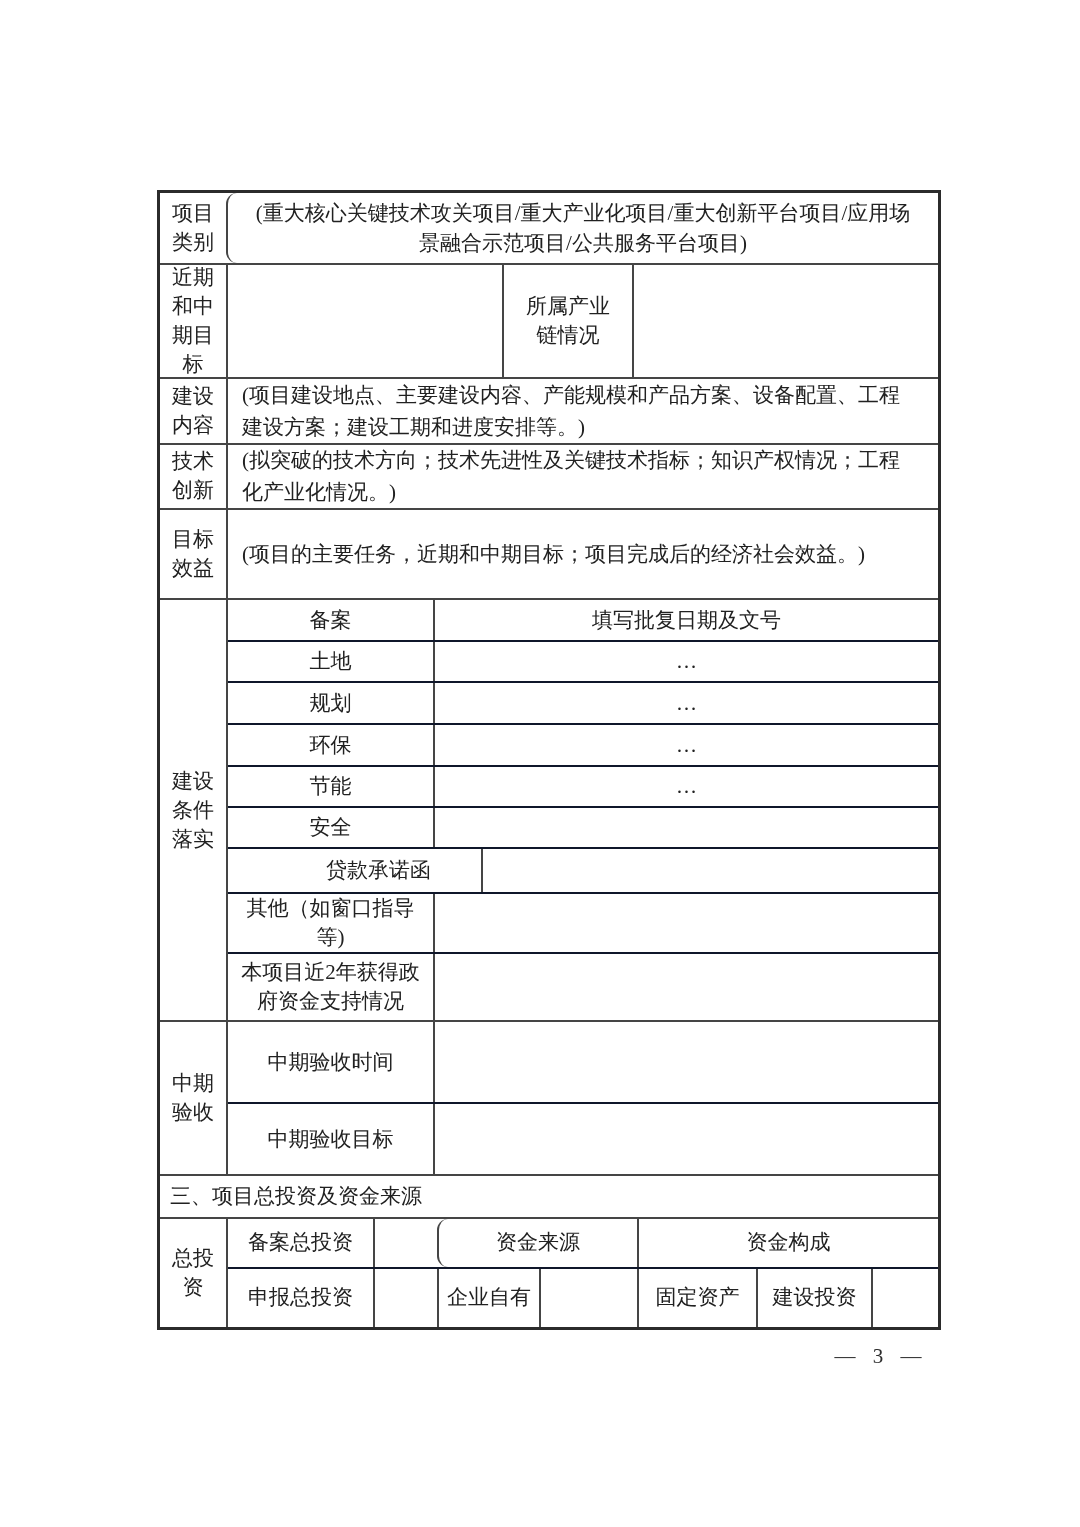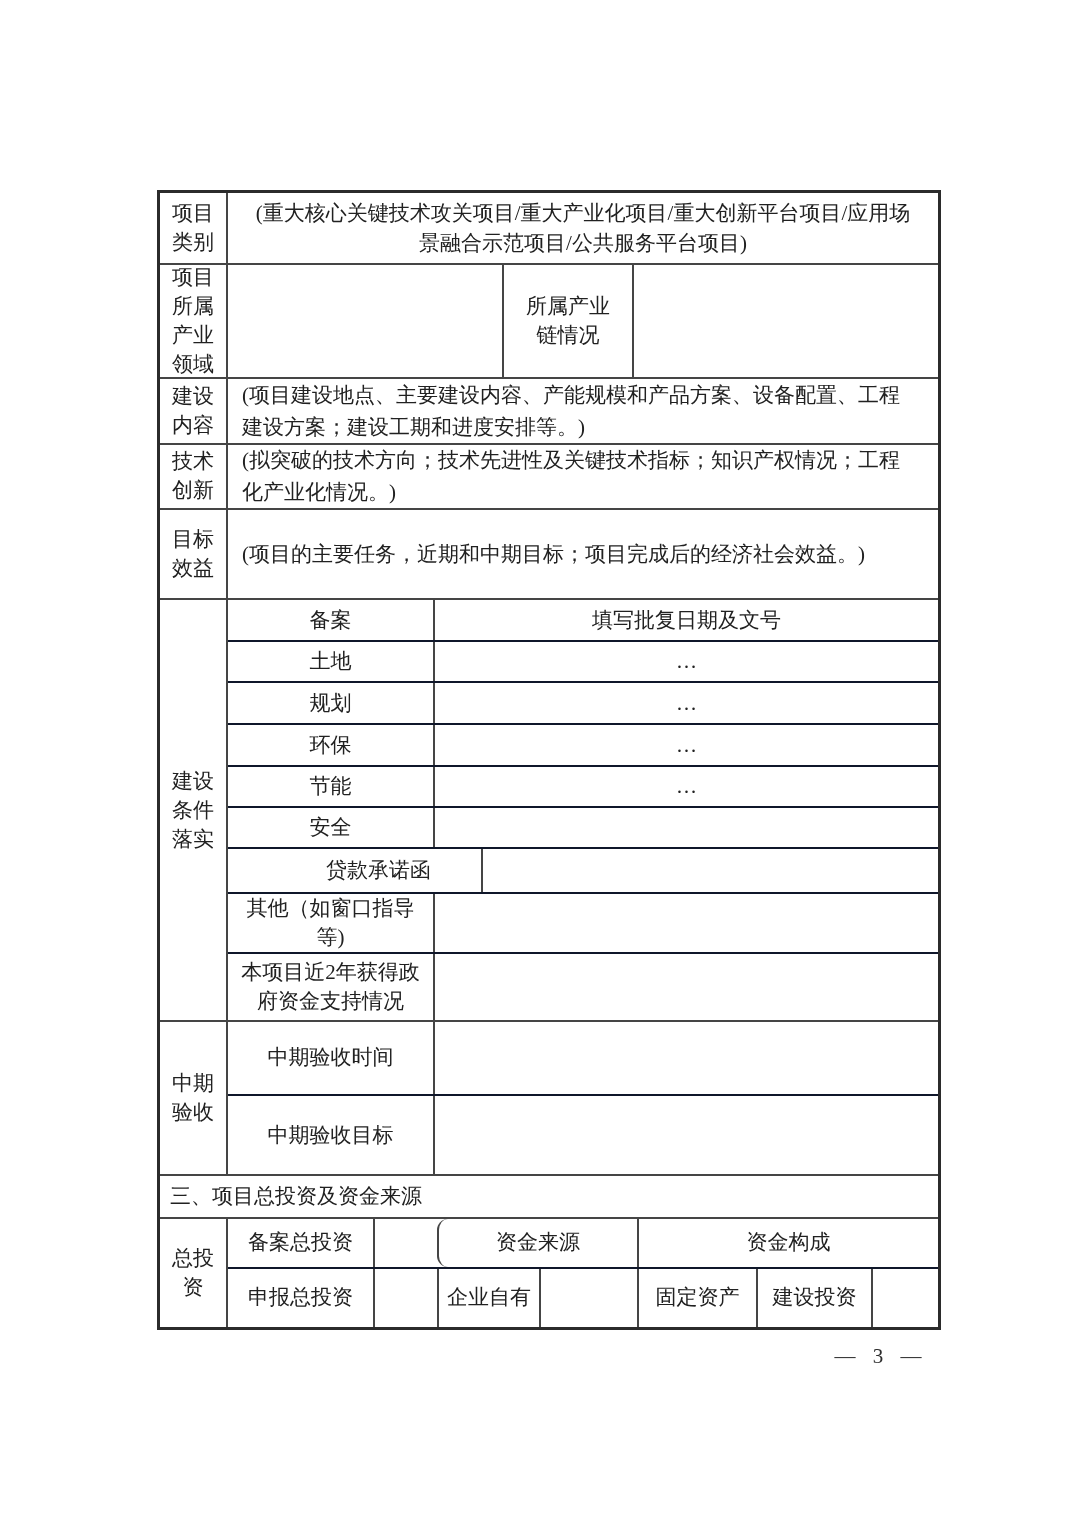--- a/index.html
+++ b/index.html
@@ -26,61 +26,61 @@
   .cell {
     display:flex; align-items:center; justify-content:center;
     text-align:center; line-height:29px;
   }
   .col-label { width:66px; padding:0 10px; flex-shrink:0; }
   .para {
     flex:1; justify-content:flex-start; text-align:left;
     padding:0 36px 0 14px; line-height:32px;
   }
   .cat-value {
-    flex:1; padding:0 25px; text-align:center; line-height:30px;
+    flex:1; padding:0 25px; text-align:center; line-height:30px;border-radius:11px;
   }
   .grow { flex:1; }
   .section-rows { flex:1; display:flex; flex-direction:column; }
   .srow { display:flex; width:100%; }
   .srow + .srow { border-top:2px solid #0f172a; }
   .srow > * + * { border-left:2px solid #454545; }
   .sub-label { width:205px; padding:0 8px; flex-shrink:0; }
   .sub-value { flex:1; }
   .sec-title {
     flex:1; justify-content:flex-start; text-align:left; padding-left:10px;
   }
   .w145 { width:145px; flex-shrink:0; }
   .w64  { width:64px;  flex-shrink:0; }
   .w200 { width:200px; flex-shrink:0;border-radius:11px; }
   .w102 { width:102px; flex-shrink:0; }
   .w98  { width:98px;  flex-shrink:0; }
   .w119 { width:119px; flex-shrink:0; }
   .w115 { width:115px; flex-shrink:0; }
   .h40{height:40px;} .h41{height:41px;} .h42{height:42px;}
-  .h45{height:45px;padding-left:48px;} .h60{height:60px;} .h48{height:48px;} .h80{height:72px;font-family:Liberation Mono, monospace;}
+  .h45{height:45px;padding-left:48px;} .h60{height:60px;} .h48{height:48px;} .h80{height:80px;}
   .page-number {
     position:absolute; left:818px; top:1344px; width:120px;
     text-align:center; font-size:21px; color:#2e2e2e;
     word-spacing:12px;
   }
 </style>
 </head>
 <body>
 
 <div class="page">
 
   <div class="tbl">
 
     <div class="row" style="height:73px">
       <div class="cell col-label">项目类别</div>
       <div class="cell cat-value">(重大核心关键技术攻关项目/重大产业化项目/重大创新平台项目/应用场景融合示范项目/公共服务平台项目)</div>
     </div>
 
     <div class="row" style="height:114px">
-      <div class="cell col-label">项目所属产业领域</div>
+      <div class="cell col-label">近期和中期目标</div>
       <div class="cell" style="width:276px"></div>
       <div class="cell" style="width:130px;padding:0 12px">所属产业链情况</div>
       <div class="cell grow"></div>
     </div>
 
     <div class="row" style="height:68px">
       <div class="cell col-label">建设内容</div>
       <div class="cell para">(项目建设地点、主要建设内容、产能规模和产品方案、设备配置、工程建设方案；建设工期和进度安排等。)</div>
     </div>
 

